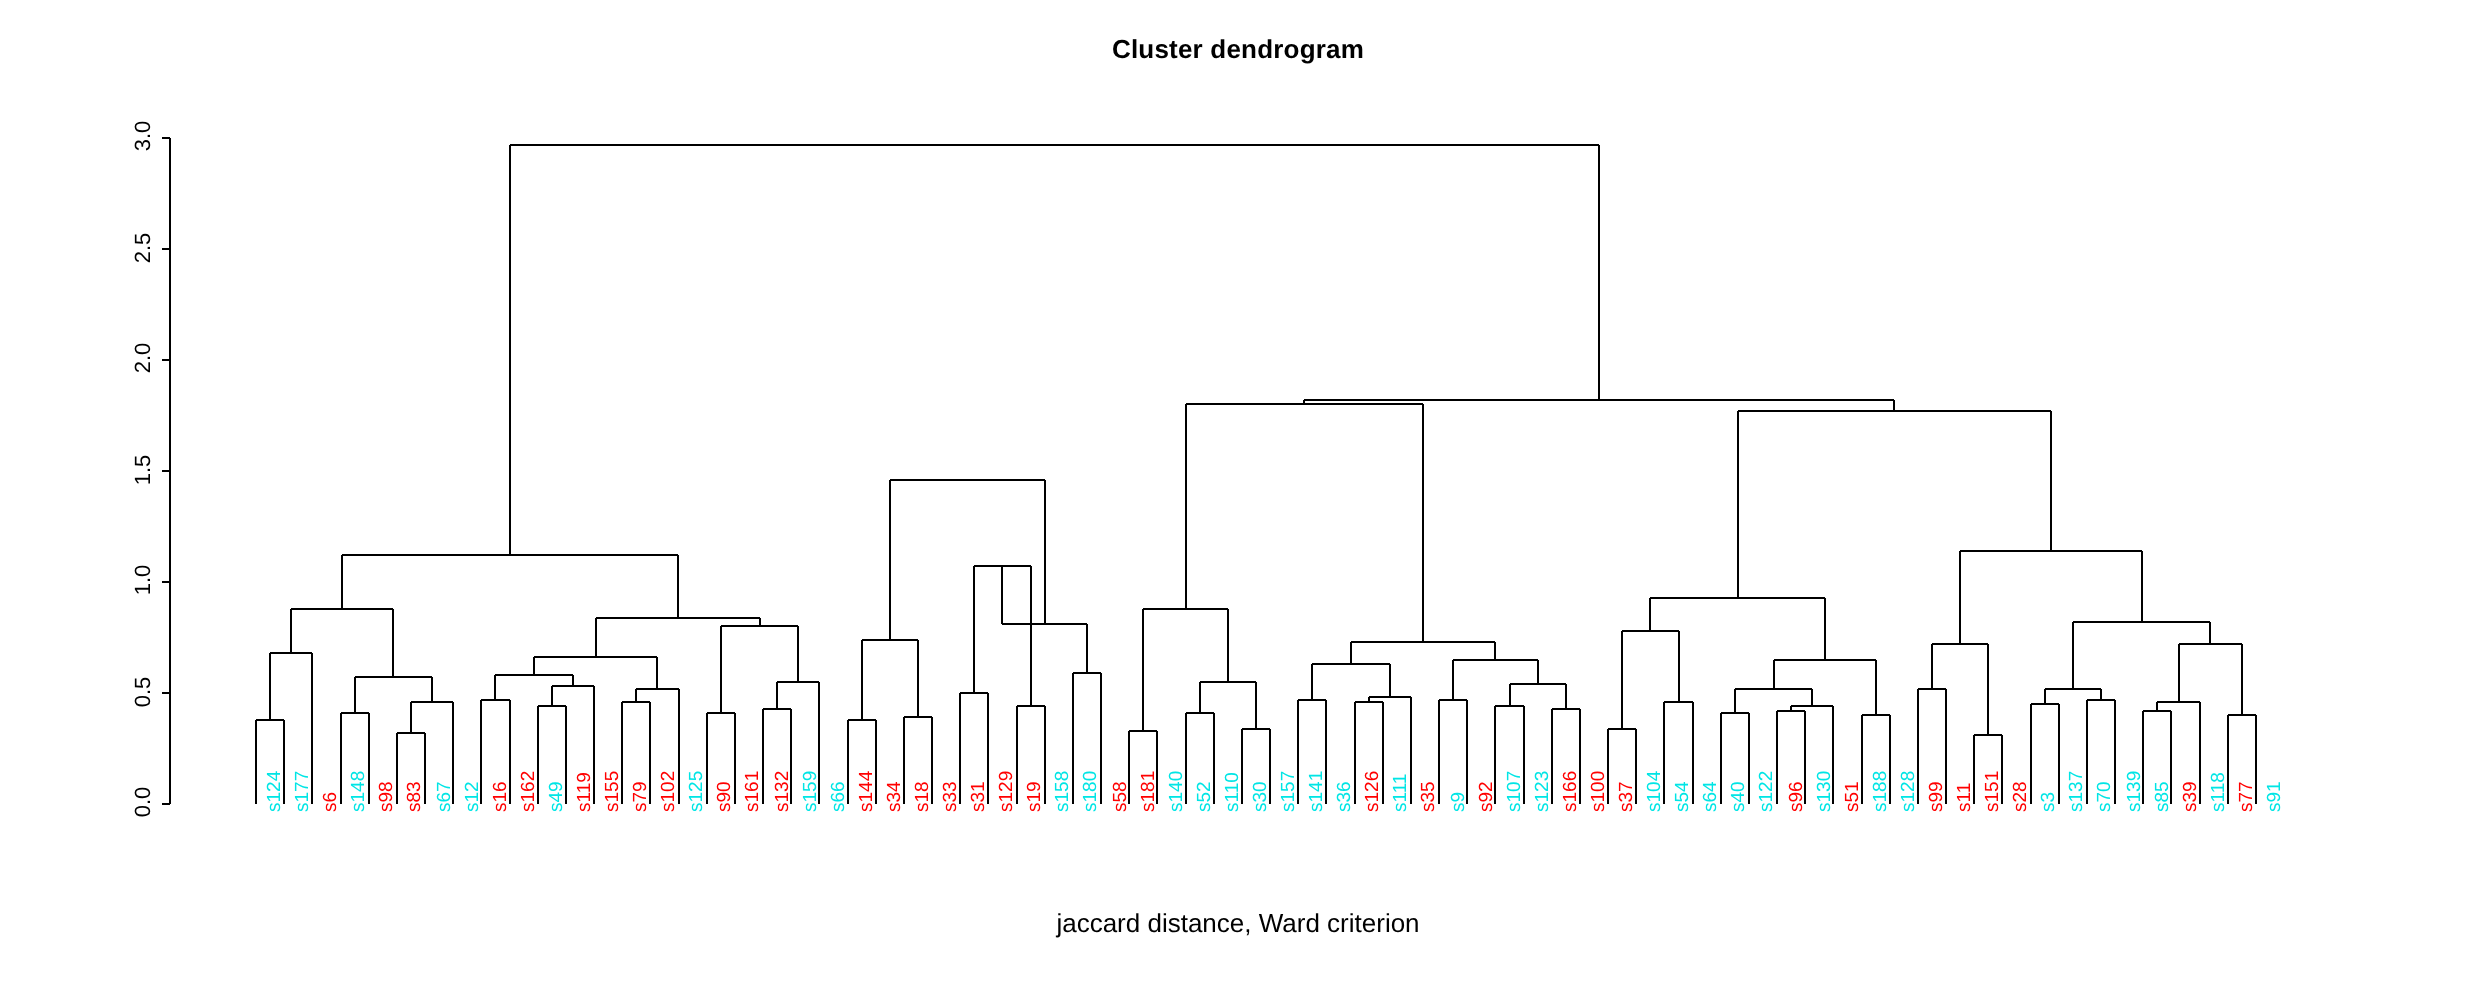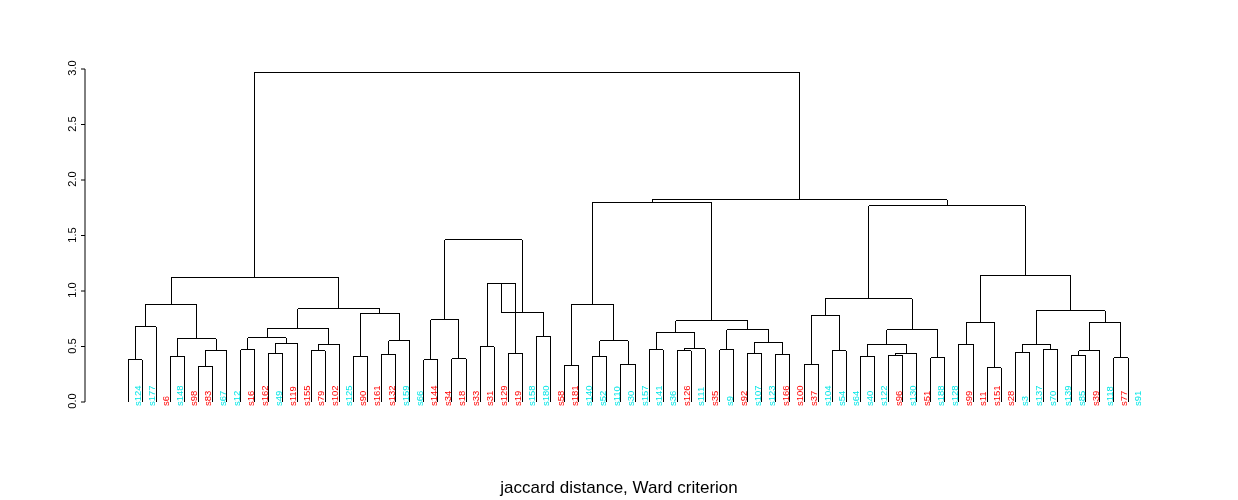--- a/index.html
+++ b/index.html
@@ -3,42 +3,43 @@
 <meta charset="utf-8">
 <style>
   html,body{margin:0;padding:0;background:#ffffff;}
   body{width:1238px;height:500px;font-family:"Liberation Sans",sans-serif;overflow:hidden;}
   #root{position:relative;width:1238px;height:500px;background:#fff;}
   #title{
     position:absolute;left:0;top:17px;width:1238px;text-align:center;
     font-size:13px;font-weight:bold;color:#000;letter-spacing:0.1px;
   }
   #xcaption{
-    position:absolute;left:0;top:478px;width:1238px;text-align:center;
-    font-size:17px;color:#000;
+    position:absolute;left:0;top:454px;width:1238px;text-align:center;
+    font-size:13px;color:#000;
   }
   #plot{position:absolute;left:0;top:0;width:1238px;height:500px;}
   .ytick-label{
     position:absolute;font-size:11px;color:#000;
     transform-origin:center center;
     white-space:nowrap;
   }
   .leaf-label{
     position:absolute;font-size:9.5px;white-space:nowrap;
     transform-origin:left top;
     transform:rotate(-90deg);
   }
   .leaf-c{color:#00e5e5;}
   .leaf-r{color:#ff0000;}
 </style>
 </head>
 <body>
 
 <div id="root">
 
+  <div id="title">Cluster dendrogram</div>
 
   <svg id="plot" viewBox="0 0 1238 500" width="1238" height="500" xmlns="http://www.w3.org/2000/svg">
     <g id="y-axis-group">
         <line x1="85" y1="402" x2="85" y2="69" stroke="#000000" stroke-width="1"></line>
         <line x1="81" y1="402" x2="85" y2="402" stroke="#000000" stroke-width="1"></line>
         <line x1="81" y1="346.5" x2="85" y2="346.5" stroke="#000000" stroke-width="1"></line>
         <line x1="81" y1="291" x2="85" y2="291" stroke="#000000" stroke-width="1"></line>
         <line x1="81" y1="235.5" x2="85" y2="235.5" stroke="#000000" stroke-width="1"></line>
         <line x1="81" y1="180" x2="85" y2="180" stroke="#000000" stroke-width="1"></line>
         <line x1="81" y1="124.5" x2="85" y2="124.5" stroke="#000000" stroke-width="1"></line>

